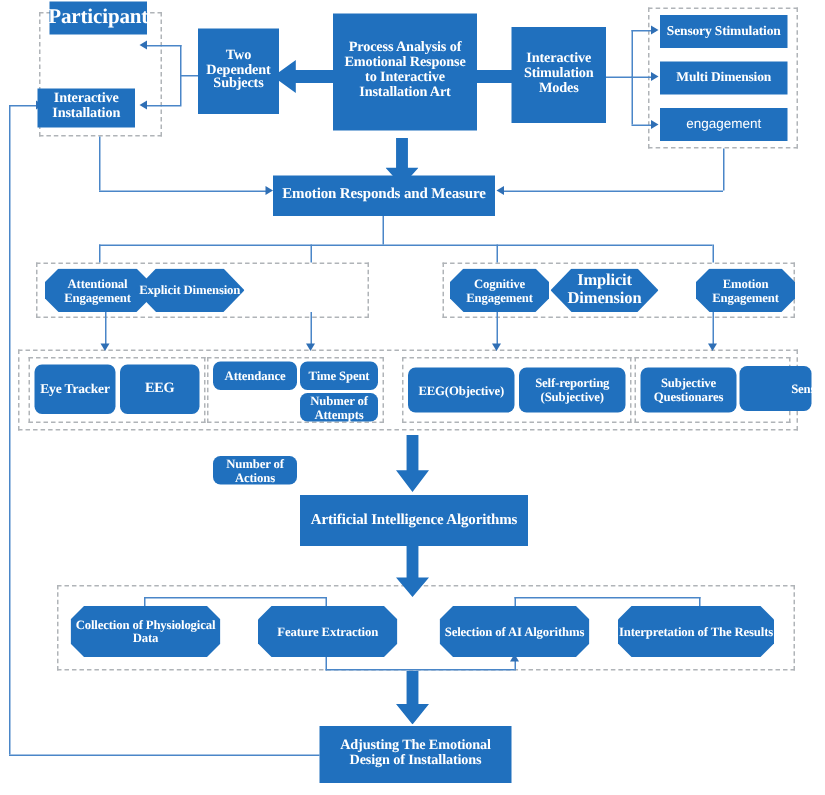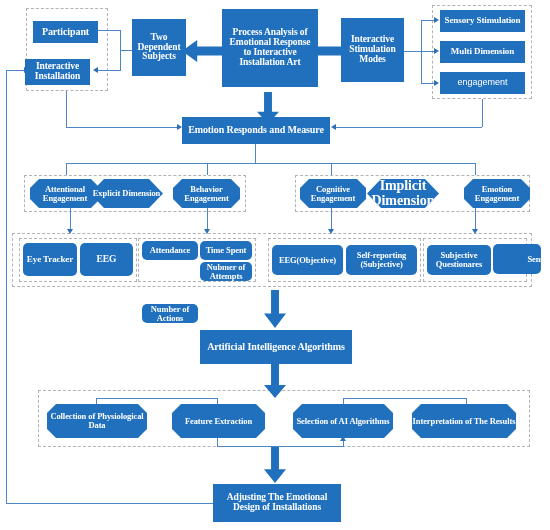--- a/index.html
+++ b/index.html
@@ -151,21 +151,21 @@
   <div class="barrow down" style="left:264px;top:290px;width:22px;height:38px;">
       <i></i>
     </div>
   <div class="barrow down" style="left:264px;top:364px;width:22px;height:34px;">
       <i></i>
     </div>
   <div class="barrow down" style="left:264px;top:447px;width:22px;height:36px;">
       <i></i>
     </div>
 
-  <div class="node rect" style="left:33px;top:21px;width:65px;height:22px;font-size:10px;">Participant</div>
+  <div class="node rect" style="left:33px;top:1px;width:65px;height:22px;font-size:14px;">Participant</div>
 
   <div class="node rect" style="left:25px;top:59px;width:65px;height:26px;font-size:9.5px;">Interactive Installation</div>
 
   <div class="node rect" style="left:132px;top:19px;width:54px;height:57px;font-size:9.5px;padding:0 2px;">Two Dependent Subjects</div>
 
   <div class="node rect" style="left:222px;top:9px;width:96px;height:78px;font-size:9.5px;padding:0 3px;">Process Analysis of Emotional Response to Interactive Installation Art</div>
 
   <div class="node rect" style="left:341px;top:18px;width:63px;height:64px;font-size:9.5px;padding:0 2px;">Interactive Stimulation Modes</div>
 
   <div class="node rect" style="left:440px;top:10px;width:85px;height:22px;font-size:9px;">Sensory Stimulation</div>
@@ -173,25 +173,24 @@
   <div class="node rect" style="left:440px;top:41px;width:85px;height:22px;font-size:9px;">Multi Dimension</div>
 
   <div class="node rect sans" style="left:440px;top:72px;width:85px;height:22px;font-size:9px;">engagement</div>
 
   <div class="node rect" style="left:182px;top:117px;width:148px;height:27px;font-size:10px;">Emotion Responds and Measure</div>
 
   <div class="node oct" style="left:30px;top:179px;width:70px;height:29px;font-size:8.5px;">Attentional Engagement</div>
 
   <div class="node hex" style="left:90px;top:179px;width:73px;height:29px;font-size:8.5px;">Explicit Dimension</div>
 
-  <div class="node oct" style="left:173px;top:179px;width:67px;height:29px;font-size:8.5px;">Behavior Engagement</div>
 
   <div class="node oct" style="left:300px;top:179px;width:66px;height:29px;font-size:8.5px;">Cognitive Engagement</div>
 
-  <div class="node hex" style="left:367px;top:179px;width:72px;height:29px;font-size:14px;">Implicit Dimension</div>
+  <div class="node hex" style="left:367px;top:179px;width:72px;height:29px;font-size:11px;">Implicit Dimension</div>
 
   <div class="node oct" style="left:440px;top:179px;width:66px;height:29px;font-size:8.5px;margin-left:24px;">Emotion Engagement</div>
 
   <div class="node round" style="left:23px;top:243px;width:54px;height:33px;font-size:9px;">Eye Tracker</div>
 
   <div class="node round" style="left:80px;top:243px;width:53px;height:33px;font-size:9.5px;">EEG</div>
 
   <div class="node round" style="left:142px;top:241px;width:56px;height:19px;font-size:8.5px;">Attendance</div>
 
   <div class="node round" style="left:200px;top:241px;width:52px;height:19px;font-size:8.5px;">Time Spent</div>

